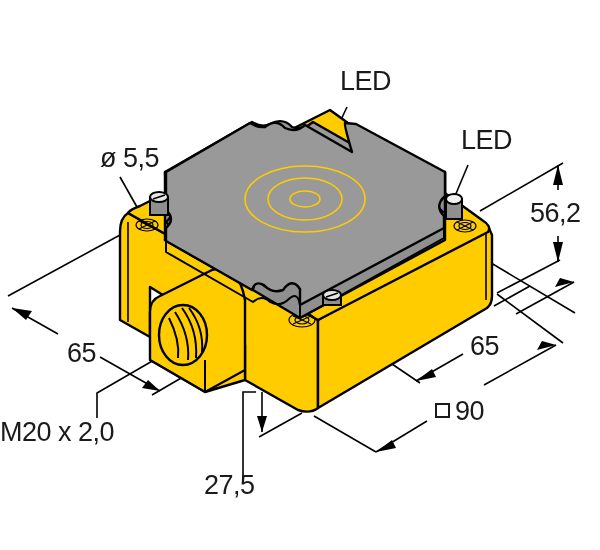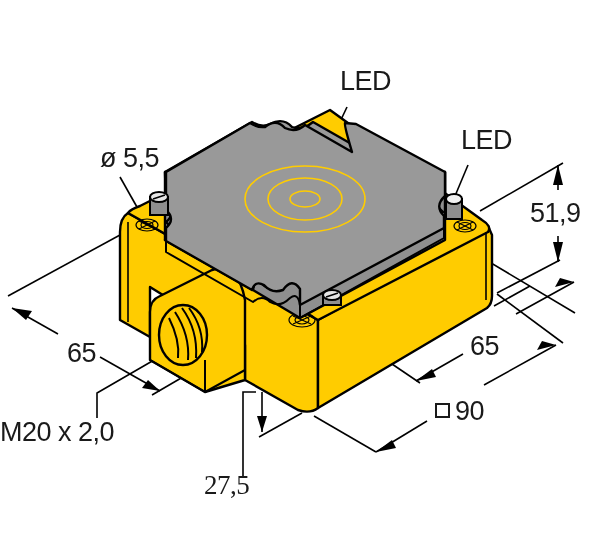--- a/index.html
+++ b/index.html
@@ -137,20 +137,20 @@
     <g>
       <rect x="446" y="199" width="16" height="20" fill="#8f8f8f"></rect>
       <ellipse cx="454" cy="199" rx="8" ry="5" fill="#f2f2f2"></ellipse>
     </g>
   </g>
 </svg>
 
 <div class="label" style="left:340px; top:68px;">LED</div>
 <div class="label" style="left:461px; top:127px;">LED</div>
 <div class="label" style="left:78px; top:145px;margin-left:22px;">ø 5,5</div>
-<div class="label" style="left:530px; top:200px;">51,9</div>
+<div class="label" style="left:530px; top:200px;">56,2</div>
 <div class="label" style="left:67px; top:340px;">65</div>
 <div class="label" style="left:470px; top:333px;">65</div>
 <div class="label" style="left:435px; top:398px;">
   <span class="square-sym"></span><span>90</span>
 </div>
 <div class="label" style="left:0px; top:419px;">M20 x 2,0</div>
-<div class="label" style="left:204px; top:472px;font-family:Liberation Serif, serif;">27,5</div>
+<div class="label" style="left:204px; top:472px;">27,5</div>
 
 </body></html>

